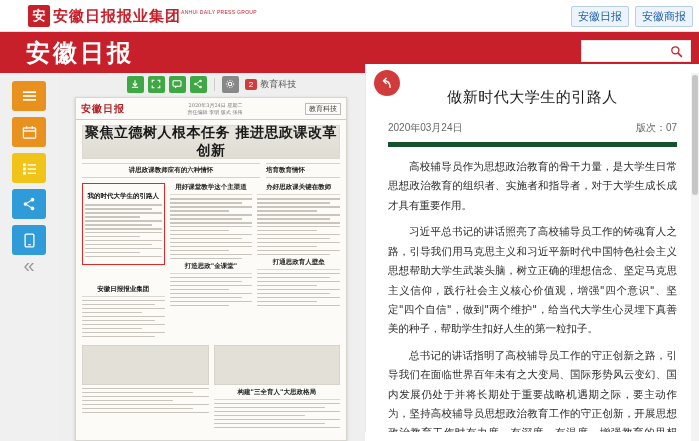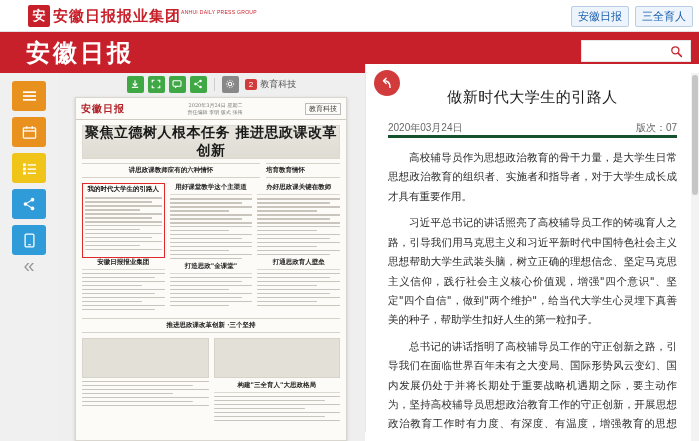--- a/index.html
+++ b/index.html
@@ -237,22 +237,22 @@
   }
   .lines { display: block; }
   .line {
     height: 1.6px; background: #c9c5bd;
     margin-bottom: 2.4px; border-radius: .5px;
   }
   .line.s { width: 72%; }
   .line.m { width: 88%; }
   .highlight-box {
     border: 1.5px solid #e02a2a;
-    padding: 1px 2px 4px 2px;
-    margin-bottom: 0;
+    padding: 8px 2px 4px 2px;
+    margin-bottom: 20px;
   }
   .hl-title {
     font-size: 6.5px; font-weight: bold; color: #111;
     text-align: center; margin-bottom: 3px;
   }
   .strip {
     margin: 5px 6px 0 6px;
     text-align: center;
     font-size: 6.5px; font-weight: bold; color: #1c1c1c;
     border-top: 1px solid #d5d2ca; border-bottom: 1px solid #d5d2ca;
@@ -290,21 +290,22 @@
   }
   .art-h1 {
     font-size: 15px; color: #1b1b1b; font-weight: normal;
     font-family: "DejaVu Serif", serif;
     letter-spacing: .5px;
   }
   .art-meta {
     margin: 14px 22px 0 22px;
     display: flex; align-items: center; justify-content: space-between;
     font-size: 10px; color: #666;
-    border-bottom: 3px solid #14532d;
+    border-bottom: 5px solid #14532d;
+    padding-bottom: 7px;
   }
   .art-body {
     margin: 10px 22px 0 22px;
     font-size: 10.5px;
     color: #2b2b2b;
     line-height: 1.85;
     text-align: justify;
     font-family: "DejaVu Sans", sans-serif;
   }
   .art-body p { margin: 0 0 7px 0; text-indent: 2em; }
@@ -329,21 +330,21 @@
   <div class="topbar">
     <div class="brand-logo">
       <div class="brand-mark">安</div>
       <div class="brand-text-wrap">
         <div class="brand-zh">安徽日报报业集团</div>
         <div class="brand-en">ANHUI DAILY PRESS GROUP</div>
       </div>
     </div>
     <div class="top-links">
       <div class="top-link">安徽日报</div>
-      <div class="top-link">三全育人</div>
+      <div class="top-link">安徽商报</div>
     </div>
   </div>
 
   <div class="masthead">
     <div class="masthead-title">安徽日报</div>
     <div class="search-box">
       <input class="search-input" type="text" placeholder="" style="">
       <div class="search-btn">
         <svg width="13" height="13" viewBox="0 0 16 16">
           <circle cx="6.6" cy="6.6" r="4.4" fill="none" stroke="#c8202a" stroke-width="1.6"></circle>
@@ -579,21 +580,20 @@
                 <div class="line"></div>
                 <div class="line m"></div>
               <div class="line"></div>
                 <div class="line s"></div>
                 <div class="line"></div>
             </div>
           </div>
         </div>
       </div>
 
-      <div class="strip">推进思政课改革创新 ·三个坚持</div>
 
       <div class="bottom-cols">
         <div class="col">
           <div class="photo-block"></div>
           <div class="lines">
             <div class="line"></div>
               <div class="line m"></div>
               <div class="line"></div>
             <div class="line s"></div>
               <div class="line"></div>

